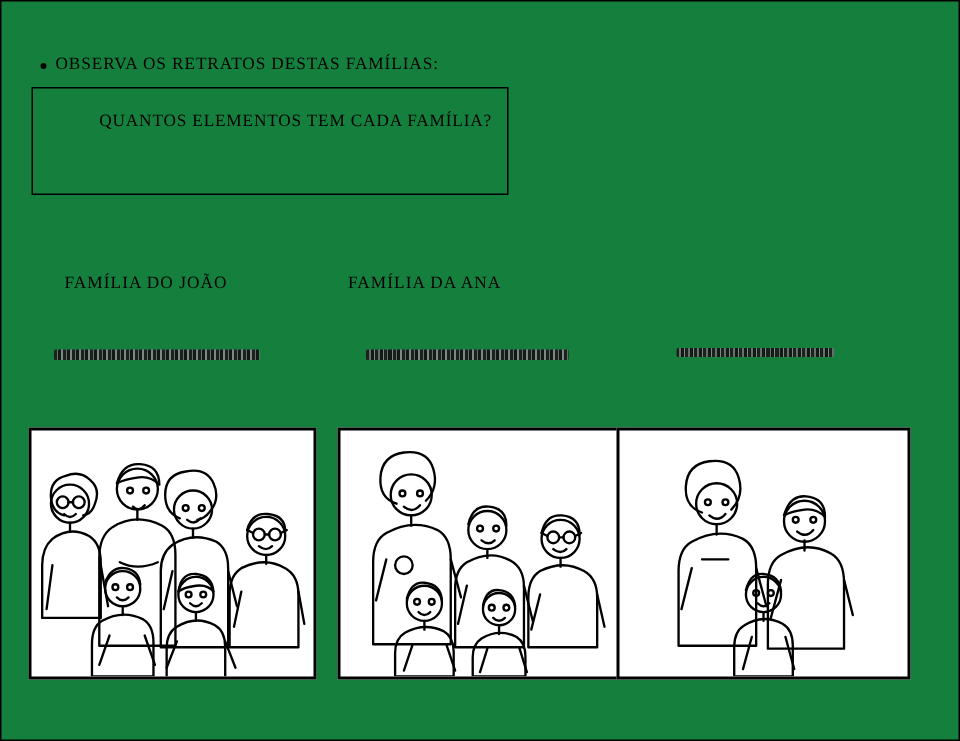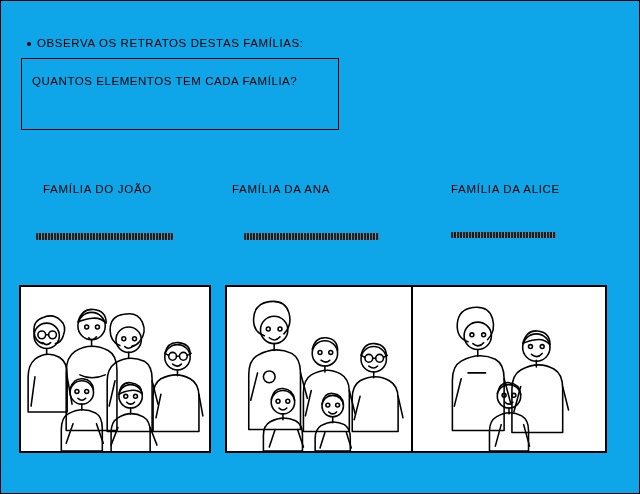--- a/index.html
+++ b/index.html
@@ -13,21 +13,22 @@
     font-family: "Liberation Sans", sans-serif;
     color: #000000;
     overflow: hidden;
   }
   .page {
     position: relative;
     width: 640px;
     height: 494px;
     box-sizing: border-box;
     border: 1px solid #000000;
-    background: #0ea5e9;
+    background: #15803d;
+    font-family: Liberation Serif, serif;
   }
 
   
   .instruction-line {
     position: absolute;
     left: 26px;
     top: 36px;
     display: flex;
     align-items: center;
     gap: 6px;
@@ -49,20 +50,21 @@
   
   .question-box {
     position: absolute;
     left: 20px;
     top: 57px;
     width: 318px;
     height: 72px;
     border: 1px solid #000000;
     box-sizing: border-box;
     padding: 12px 10px 0 10px;
+    text-align: right;
   }
   .question-line {
     font-size: 11.5px;
     letter-spacing: 0.55px;
     line-height: 21px;
     white-space: nowrap;
   }
 
   
   .titles-row {
@@ -136,21 +138,20 @@
     <span class="instruction-text">OBSERVA  OS  RETRATOS  DESTAS  FAMÍLIAS:</span>
   </div>
 
   <div class="question-box">
     <div class="question-line">QUANTOS ELEMENTOS TEM CADA FAMÍLIA?</div>
   </div>
 
   <div class="titles-row">
     <div class="family-title t0">FAMÍLIA DO JOÃO</div>
     <div class="family-title t1">FAMÍLIA DA ANA</div>
-    <div class="family-title t2">FAMÍLIA DA ALICE</div>
   </div>
 
   <div class="scribble s0"></div>
   <div class="scribble s1"></div>
   <div class="scribble s2"></div>
 
   <div class="frames">
 
     <div class="frame f0">
       <svg viewBox="0 0 192 168" xmlns="http://www.w3.org/2000/svg" fill="none" stroke="#000" stroke-width="1.6" stroke-linecap="round" stroke-linejoin="round">

